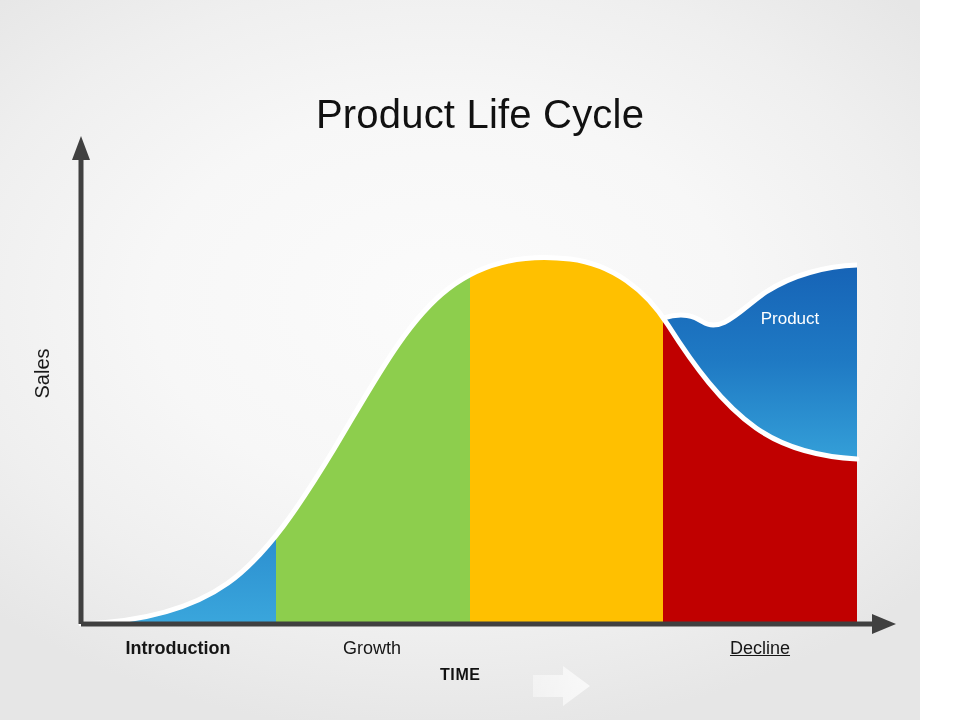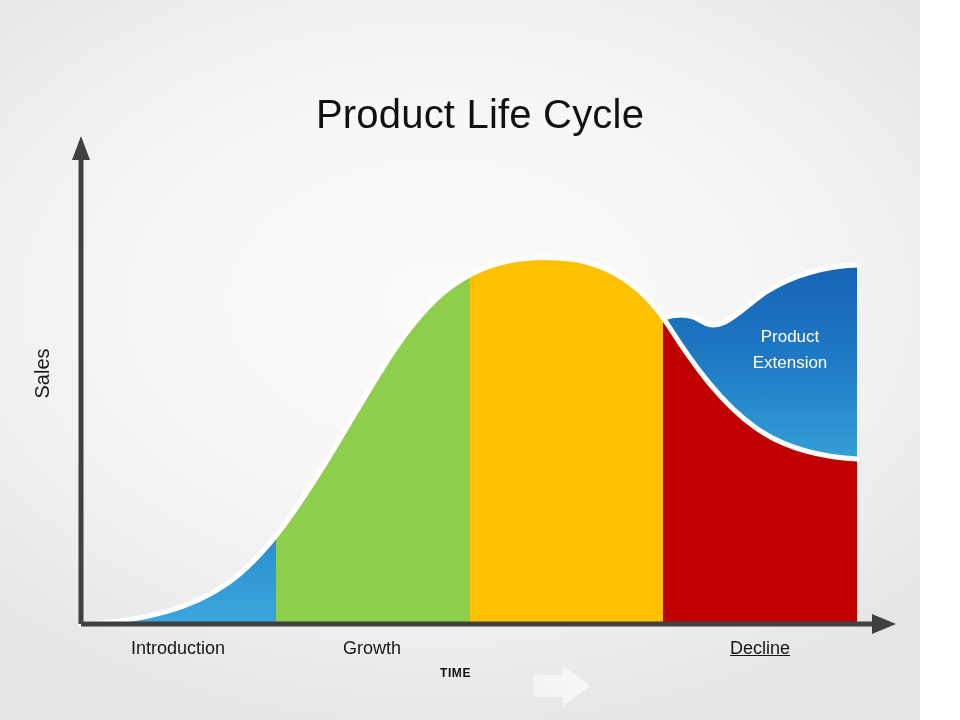--- a/index.html
+++ b/index.html
@@ -56,41 +56,41 @@
   }
   .axis-label-y span {
     display: block;
     transform: rotate(-90deg);
     white-space: nowrap;
   }
   .axis-label-x {
     position: absolute;
     left: 440px;
     top: 666px;
-    font-size: 12px;
+    font-size: 16px;
     font-weight: bold;
     color: #111111;
     letter-spacing: 0.6px;
   }
   .stage-label {
     position: absolute;
     top: 638px;
     font-size: 18px;
     color: #161616;
     text-align: center;
     white-space: nowrap;
   }
-  .stage-intro  { left: 98px;  width: 160px; }
+  .stage-intro  { left: 98px;  width: 160px; font-weight: bold; }
   .stage-growth { left: 292px; width: 160px; }
   .stage-mat    { left: 486px; width: 160px; }
   .stage-dec    { left: 680px; width: 160px; text-decoration: underline; }
   .extension-label {
     position: absolute;
     left: 726px;
-    top: 324px;
+    top: 306px;
     width: 128px;
     text-align: center;
     font-size: 17px;
     line-height: 26px;
     color: #ffffff;
   }
 </style>
 </head>
 <body>
 
@@ -199,16 +199,15 @@
   </div>
 
   <div class="axis-label-x">TIME</div>
 
   <div class="stage-label stage-intro">Introduction</div>
   <div class="stage-label stage-growth">Growth</div>
   <div class="stage-label stage-dec">Decline</div>
 
   <div class="extension-label">
     <div>Product</div>
-    <div>Extension</div>
   </div>
 
 </div>
 
 </body></html>

